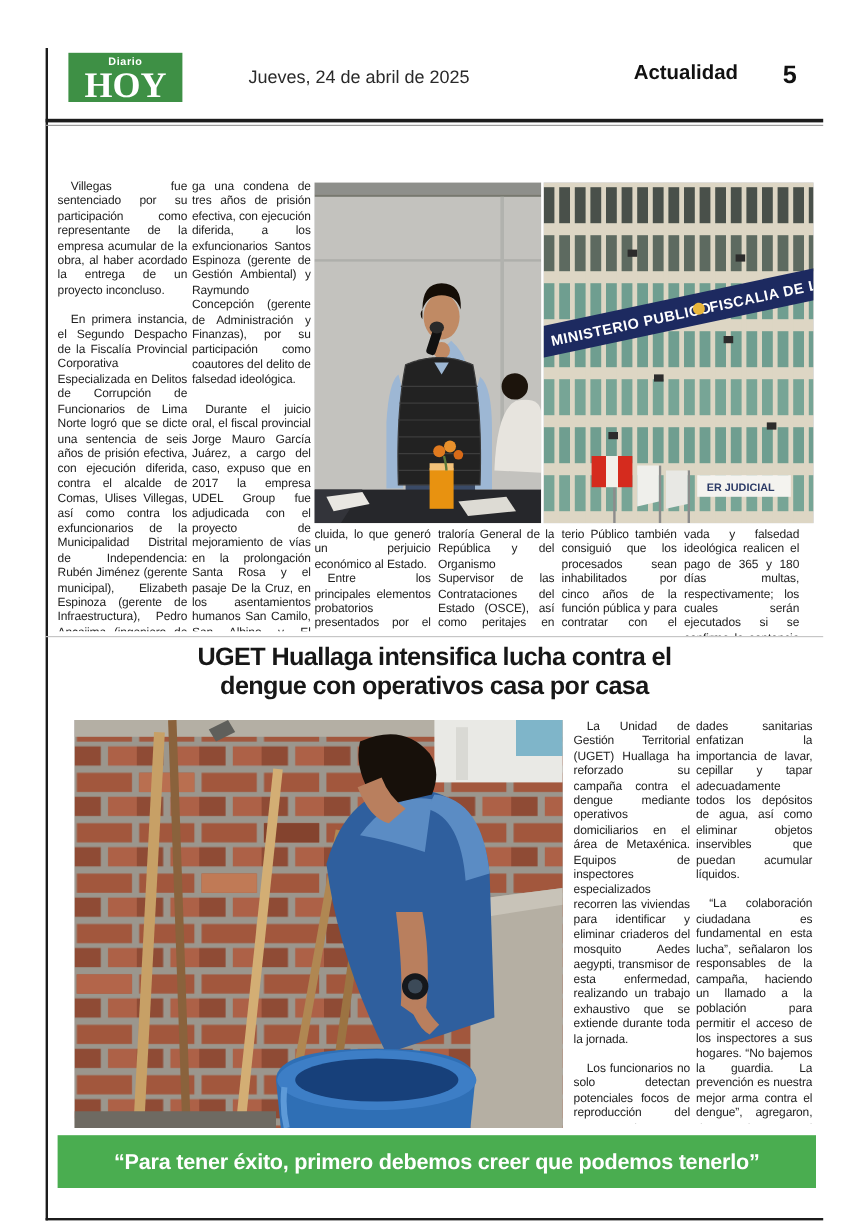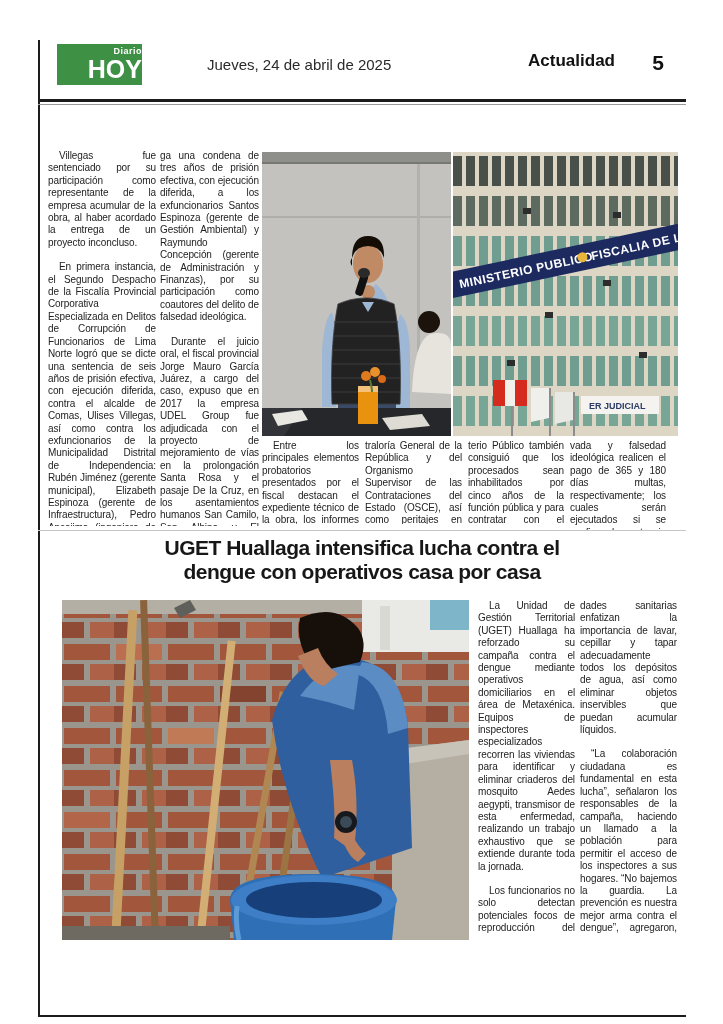--- a/index.html
+++ b/index.html
@@ -3,25 +3,25 @@
 <meta charset="utf-8">
 <style>
   html,body{margin:0;padding:0;background:#ffffff;}
   #page{position:relative;width:723px;height:1024px;background:#ffffff;overflow:hidden;
         font-family:"Liberation Sans","DejaVu Sans",sans-serif;color:#1e1e1e;}
   .abs{position:absolute;}
   
   .rule-dark{background:#1c1c1c;}
   .rule-gray{background:#9a9a9a;}
   
-  #logo{left:57px;top:44px;width:85px;height:41px;background:#3e9045;color:#fff;
-        text-align:right;line-height:1;}
+  #logo{left:57px;top:44px;width:95px;height:41px;background:#3e9045;color:#fff;
+        text-align:center;line-height:1;}
   #logo .logo-top{display:block;font-size:9px;font-weight:bold;letter-spacing:.5px;padding-top:3px;}
-  #logo .logo-main{display:block;font-family:Liberation Sans, sans-serif;
-        font-weight:bold;font-size:25px;margin-top:1px;}
+  #logo .logo-main{display:block;font-family:Liberation Serif, serif;
+        font-weight:bold;font-size:30px;margin-top:1px;}
   #date{left:163px;top:56px;font-size:15px;color:#2a2a2a;margin-left:44px;}
   #section{top:51px;left:470px;width:145px;text-align:right;font-size:17px;font-weight:bold;color:#111;}
   #pagenum{top:51px;left:630px;width:34px;text-align:right;font-size:21px;font-weight:bold;color:#111;}
   
   .headline{font-weight:bold;color:#171717;text-align:center;letter-spacing:-0.5px;
             line-height:24px;font-size:21px;}
   #headline1{left:60px;top:104px;width:604px;}
   #headline2{left:131px;top:536px;width:462px;}
   
   .col{font-size:10px;line-height:12.4px;text-align:justify;letter-spacing:-0.1px;
@@ -180,20 +180,21 @@
         <path d="M78 236 l18 0 0 30 -18 4 z" fill="#efefeb"></path>
         <rect x="120" y="240" width="2" height="44" fill="#8c8c8c"></rect>
         <path d="M102 240 l18 0 0 28 -18 4 z" fill="#e8e8e4"></path>
         <rect x="128" y="244" width="78" height="18" fill="#f4f3ef"></rect>
         <text x="136" y="257" font-size="9" font-weight="bold" fill="#2b3a66" font-family="Liberation Sans, sans-serif">ER JUDICIAL</text>
       </g>
     </svg>
   </div>
 
   <div class="abs col" style="left:262px;top:440px;width:97px;height:84px;">
+    <p class="para cont">cluida, lo que generó un perjuicio económico al Estado.</p>
     <p class="para tight">Entre los principales elementos probatorios presentados por el fiscal destacan el expediente técnico de la obra, los informes de la Con-</p>
   </div>
   <div class="abs col" style="left:365px;top:440px;width:97px;height:84px;">
     <p class="para cont">traloría General de la República y del Organismo Supervisor de las Contrataciones del Estado (OSCE), así como peritajes en ingeniería civil, contabilidad y economía.</p>
 
   </div>
   <div class="abs col" style="left:468px;top:440px;width:96px;height:84px;">
     <p class="para cont">terio Público también consiguió que los procesados sean inhabilitados por cinco años de la función pública y para contratar con el Estado. Además, que los sentenciados por colusión agra-</p>
   </div>
   <div class="abs col" style="left:570px;top:440px;width:96px;height:90px;">
@@ -275,14 +276,15 @@
 
   <div class="abs col" style="left:478px;top:600px;width:97px;height:336px;">
     <p class="para">La Unidad de Gestión Territorial (UGET) Huallaga ha reforzado su campaña contra el dengue mediante operativos domiciliarios en el área de Metaxénica. Equipos de inspectores especializados recorren las viviendas para identificar y eliminar criaderos del mosquito Aedes aegypti, transmisor de esta enfermedad, realizando un trabajo exhaustivo que se extiende durante toda la jornada.</p>
     <p class="para gap">Los funcionarios no solo detectan potenciales focos de reproducción del vector, sino que también brindan asesoramiento clave a los vecinos sobre medidas preventivas. Las autori-</p>
   </div>
   <div class="abs col" style="left:580px;top:600px;width:97px;height:336px;">
     <p class="para cont">dades sanitarias enfatizan la importancia de lavar, cepillar y tapar adecuadamente todos los depósitos de agua, así como eliminar objetos inservibles que puedan acumular líquidos.</p>
     <p class="para gap">“La colaboración ciudadana es fundamental en esta lucha”, señalaron los responsables de la campaña, haciendo un llamado a la población para permitir el acceso de los inspectores a sus hogares. “No bajemos la guardia. La prevención es nuestra mejor arma contra el dengue”, agregaron, destacando el esfuerzo conjunto necesario para controlar esta enfermedad.</p>
   </div>
 
+  <div id="quote-banner" class="abs">“Para tener éxito, primero debemos creer que podemos tenerlo”</div>
 
 </div>
 
 </body></html>

